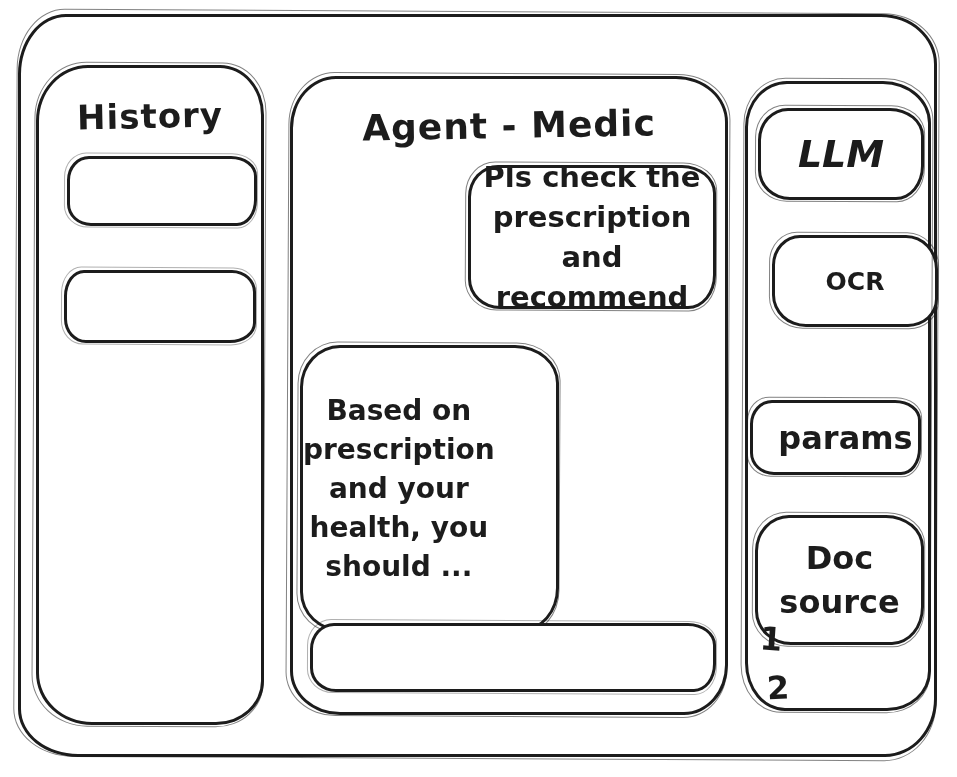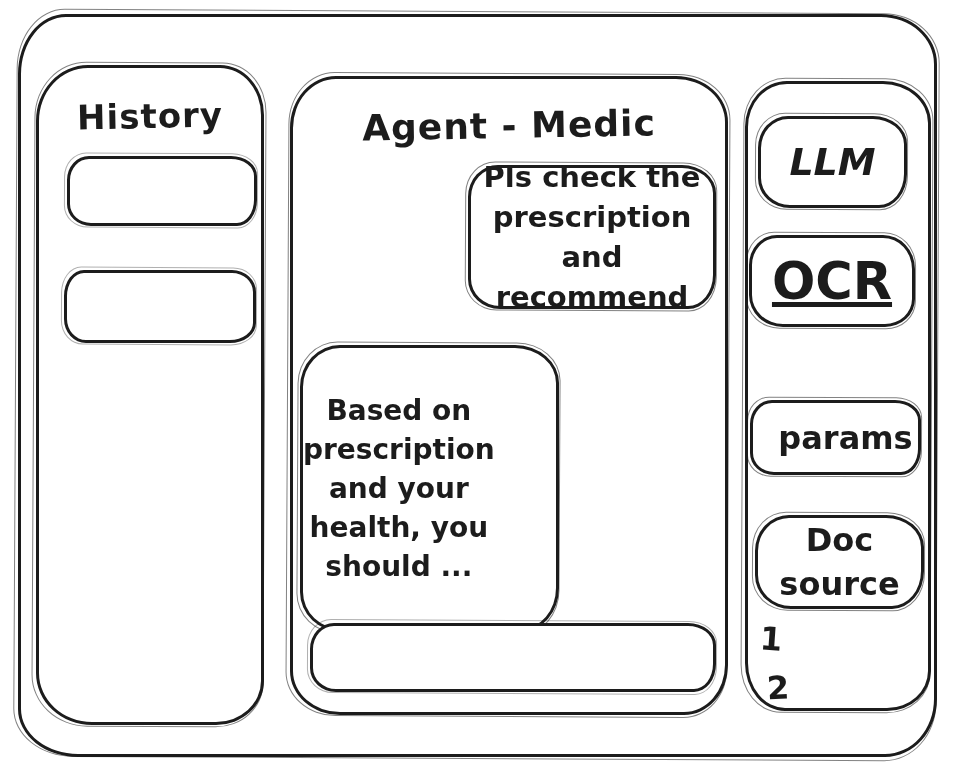--- a/index.html
+++ b/index.html
@@ -117,39 +117,38 @@
   }
   .tool-btn {
     display: flex;
     align-items: center;
     justify-content: center;
     text-align: center;
     font-weight: bold;
     cursor: pointer;
   }
   .btn-llm {
-    left: 10px; top: 32px; width: 149px; height: 92px;
+    left: 10px; top: 24px; width: 166px; height: 92px;
     border-radius: 30px 34px 28px 32px / 32px 28px 34px 30px;
     font-size: 38px;
     font-style: italic;
   }
   .btn-ocr {
-    left: 1px; top: 151px; width: 166px; height: 92px;
+    left: 24px; top: 151px; width: 166px; height: 92px;
     border-radius: 28px 32px 30px 34px / 30px 34px 28px 32px;
-    font-size: 51px;
-    text-decoration: underline;
+    font-size: 25px;
   }
   .btn-params {
     left: 2px; top: 316px; width: 171px; height: 75px;
     border-radius: 22px 26px 20px 24px / 24px 20px 26px 22px;
     font-size: 32px;
     padding-left: 20px;
   }
   .btn-doc {
-    left: 7px; top: 431px; width: 169px; height: 94px;
+    left: 7px; top: 431px; width: 169px; height: 130px;
     border-radius: 34px 38px 32px 36px / 36px 32px 38px 34px;
     font-size: 32px;
     line-height: 44px;
     white-space: pre-line;
   }
   .doc-num {
     position: absolute;
     font-size: 32px;
     font-weight: bold;
     cursor: pointer;

